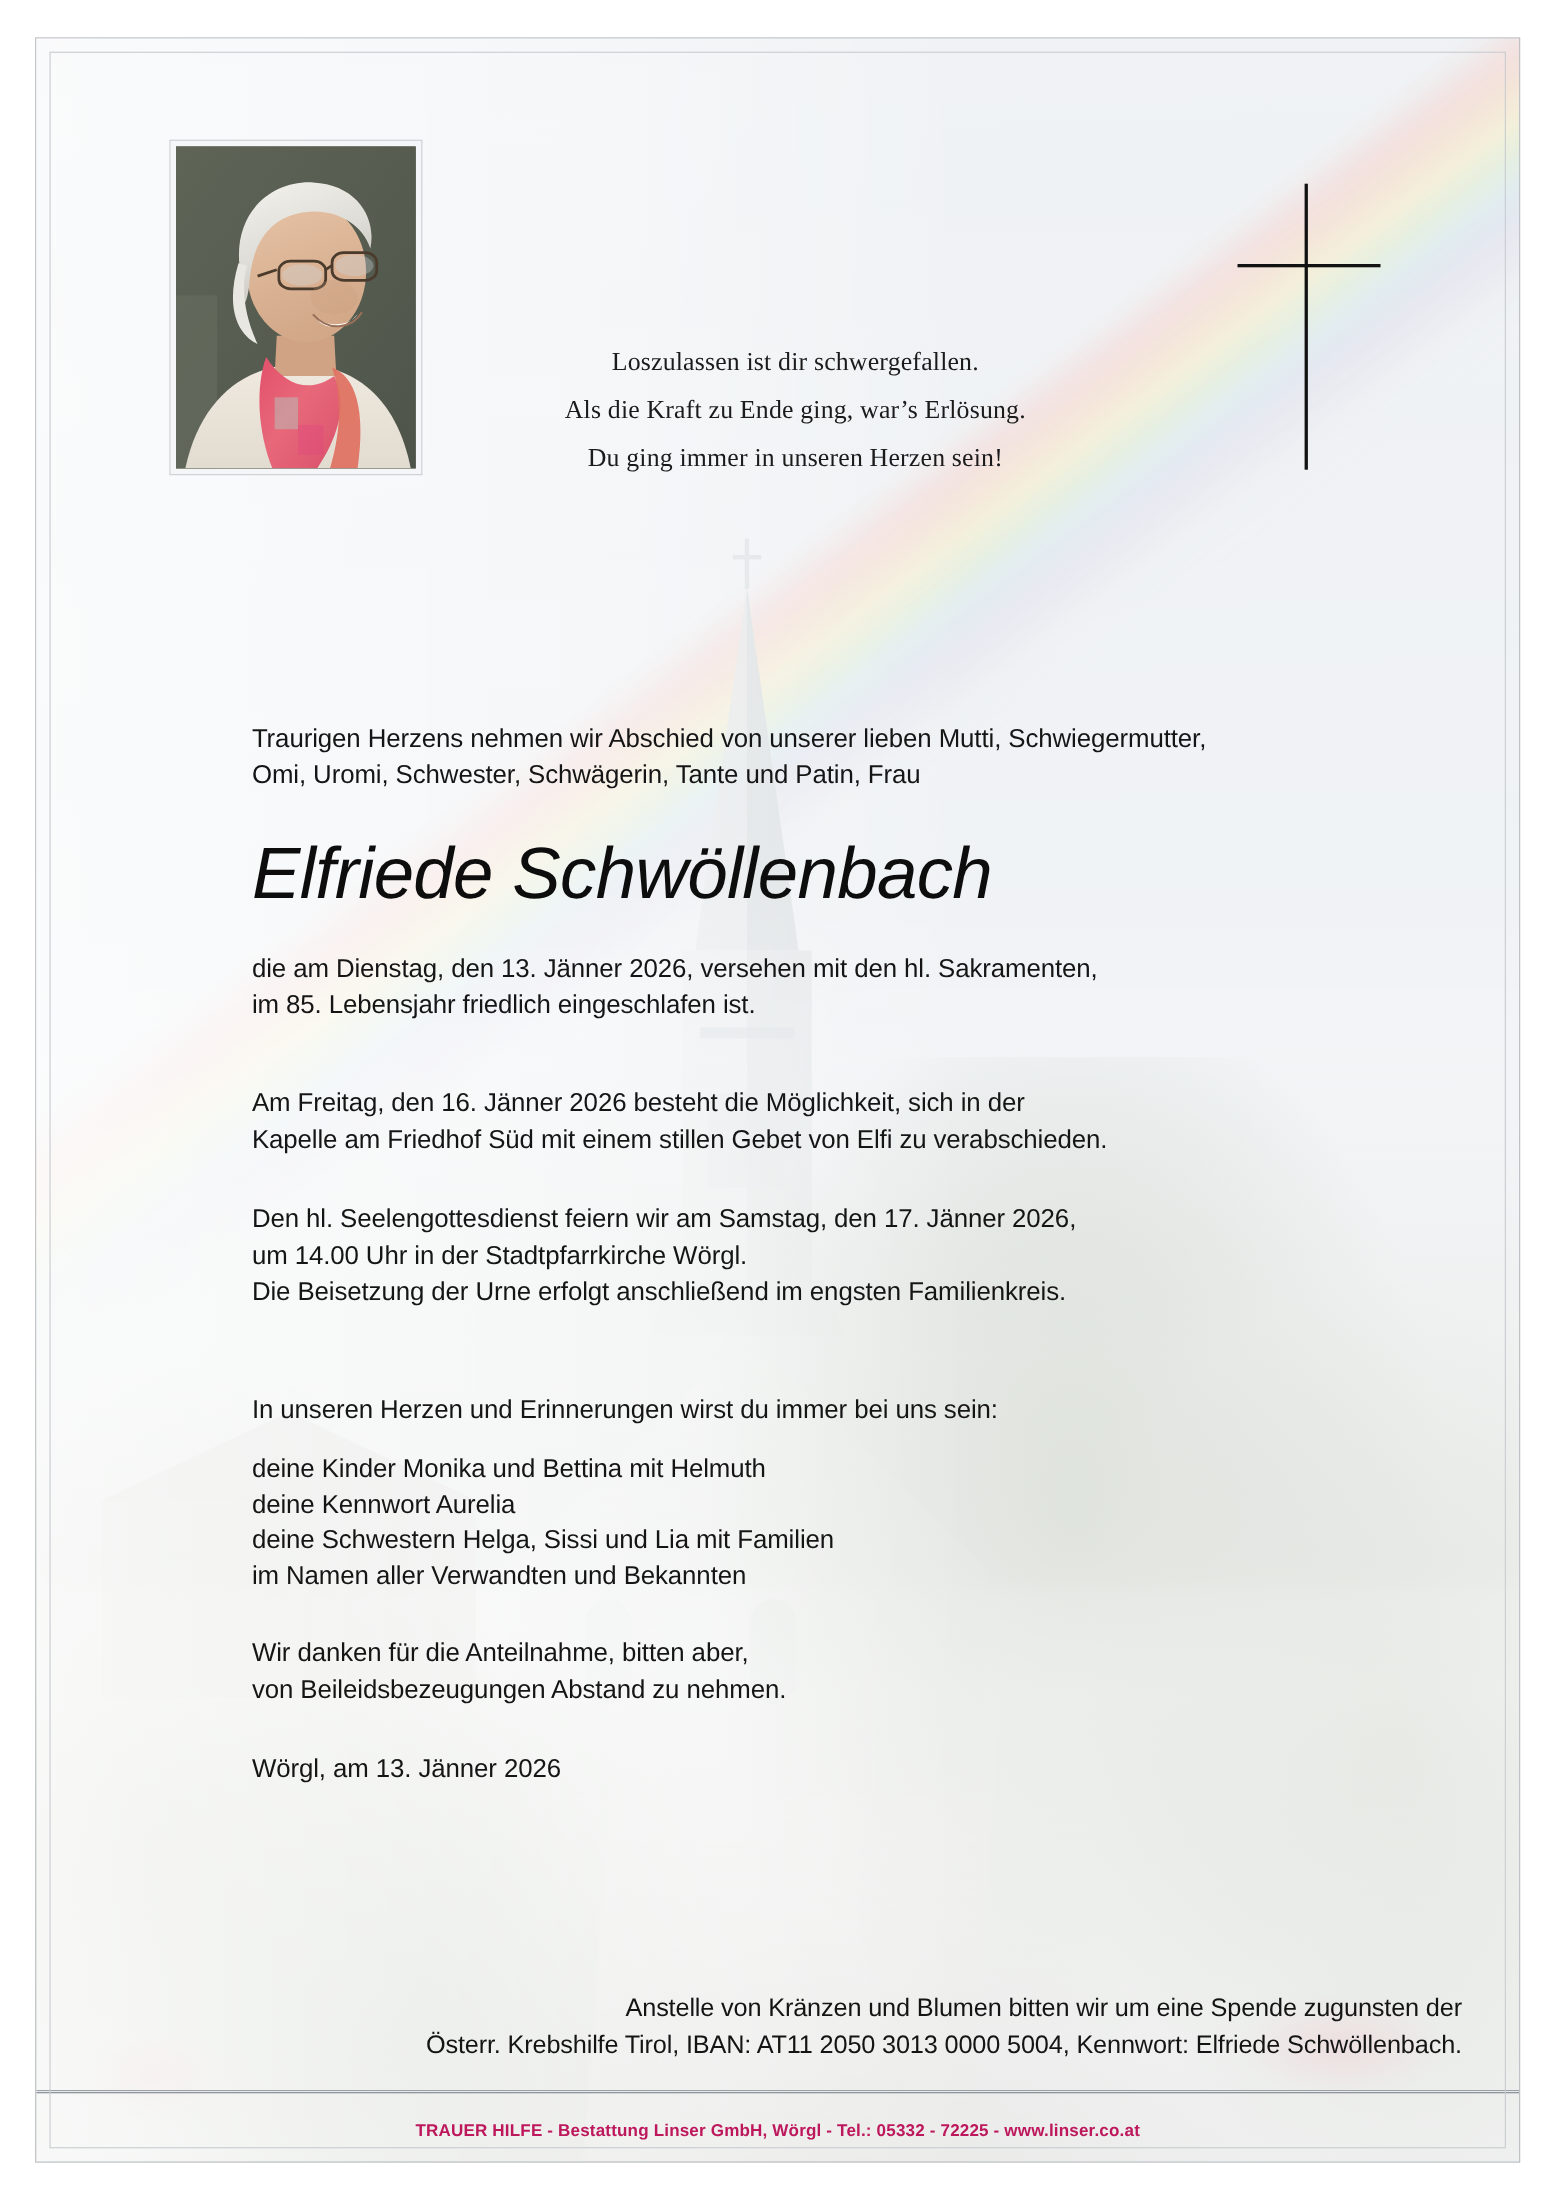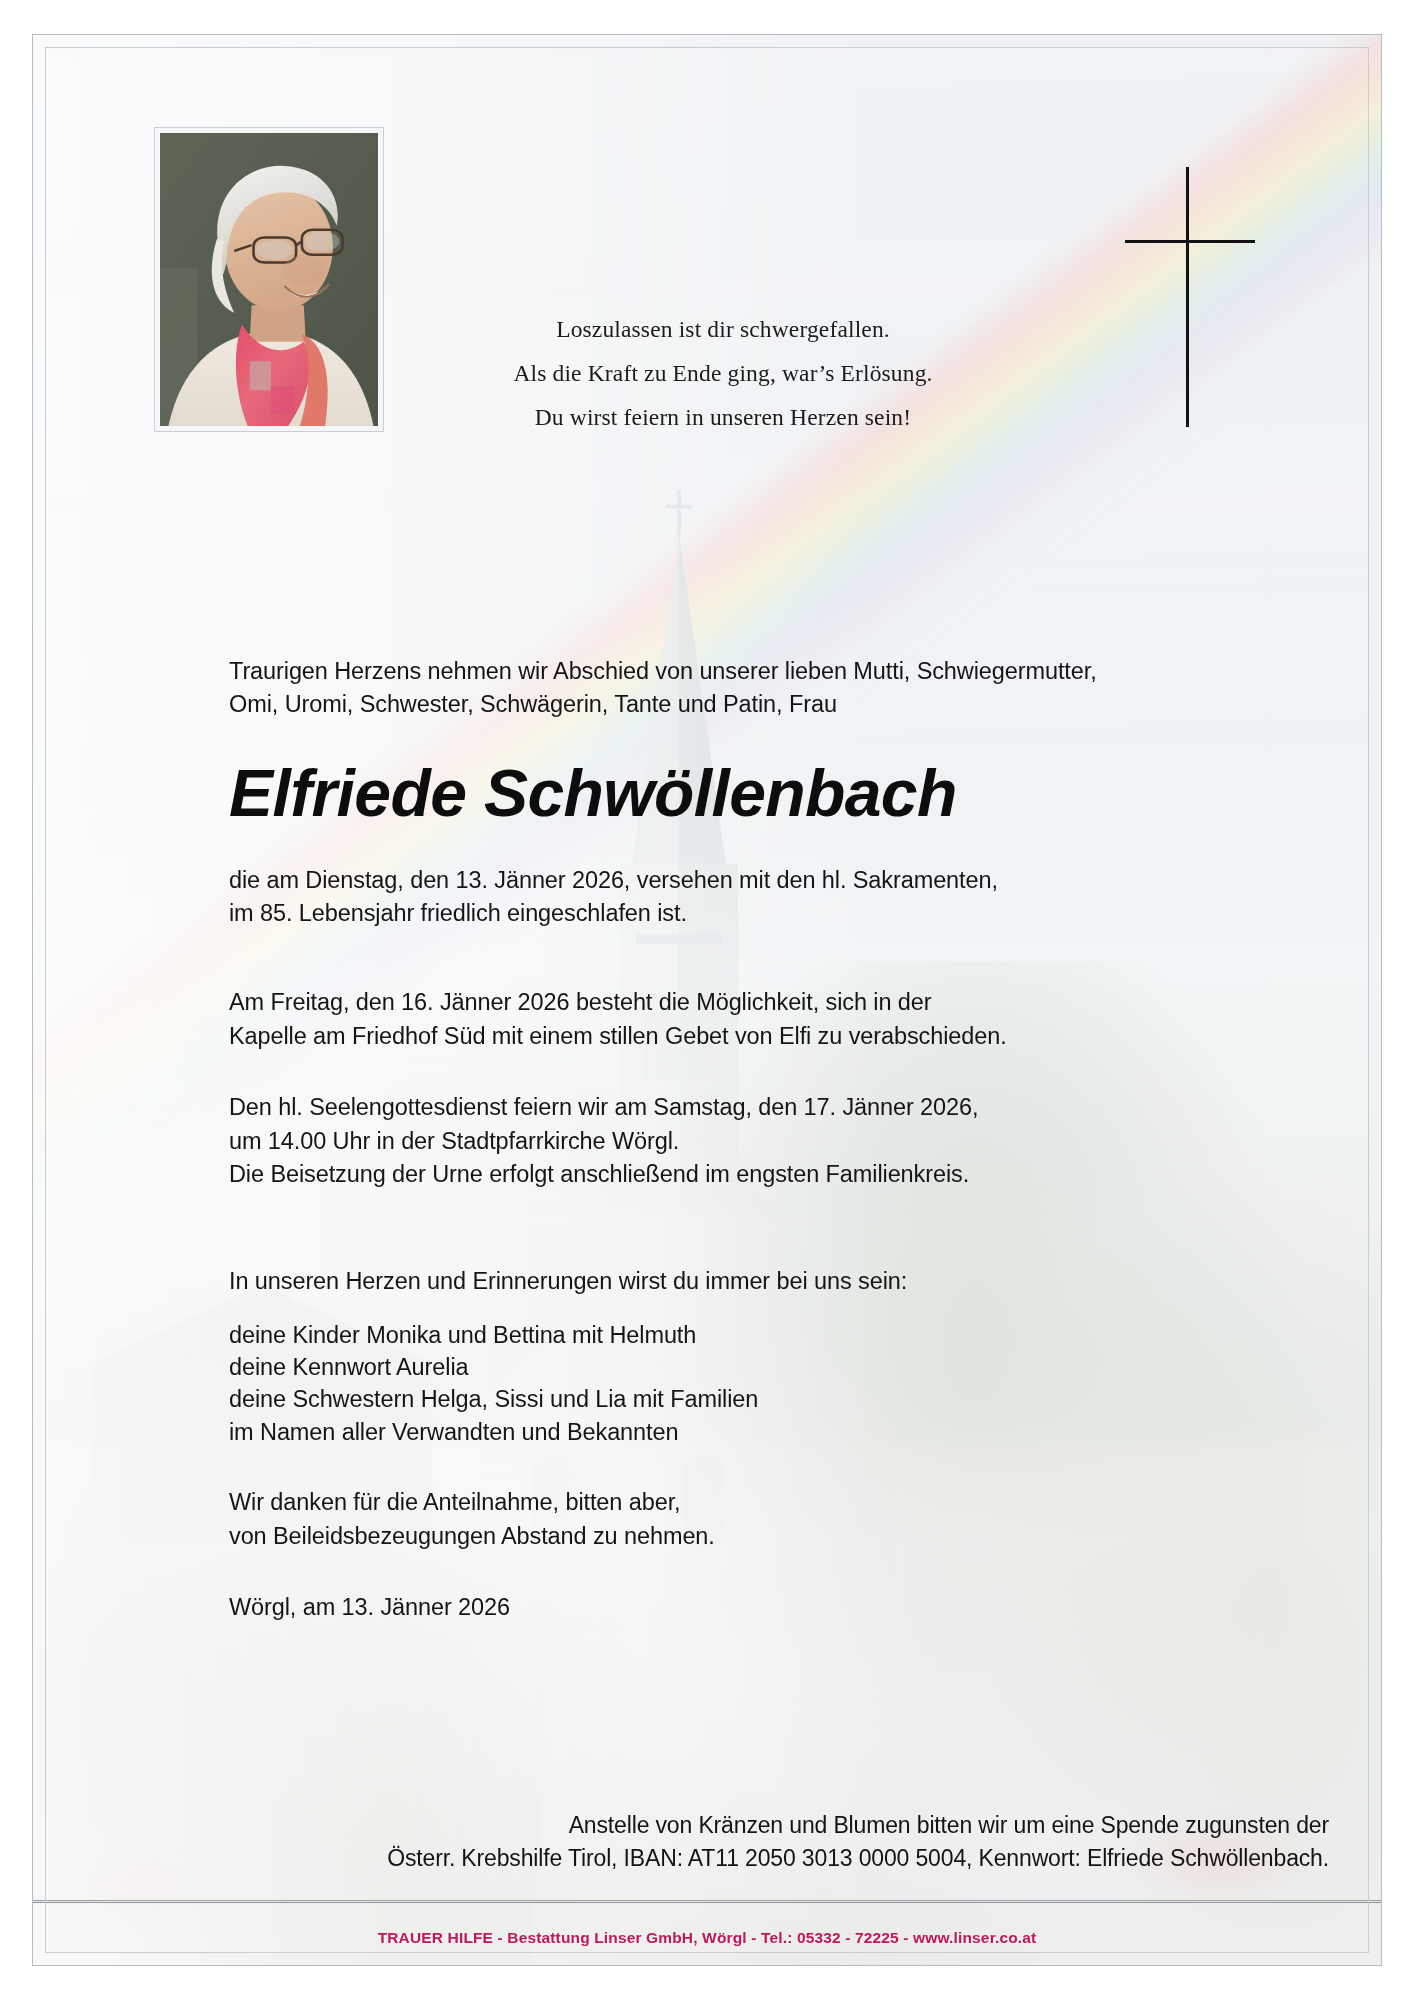--- a/index.html
+++ b/index.html
@@ -221,21 +221,21 @@
   .para .l { display: block; white-space: nowrap; }
 
   .gap-sm { height: 20px; }
   .gap-md { height: 38px; }
   .gap-lg { height: 56px; }
   .gap-xl { height: 74px; }
 
   .name {
     font-family: "Liberation Sans", sans-serif;
     font-style: italic;
-    font-weight: 700;
+    font-weight: 400;
     font-size: 66px;
     line-height: 1.0;
     letter-spacing: -0.6px;
     color: #0d0d0d;
     margin: 38px 0 0 0;
     white-space: nowrap;
   }
   .maiden {
     font-size: 25px;
     line-height: 1.2;
@@ -393,21 +393,21 @@
       </div>
 
       <div class="cross">
         <div class="v"></div>
         <div class="h"></div>
       </div>
 
       <div class="verse">
         <div>Loszulassen ist dir schwergefallen.</div>
         <div>Als die Kraft zu Ende ging, war’s Erlösung.</div>
-        <div>Du wirst feiern in unseren Herzen sein!</div>
+        <div>Du ging immer in unseren Herzen sein!</div>
       </div>
 
       <div class="body-block">
 
         <p class="para">
           <span class="l">Traurigen Herzens nehmen wir Abschied von unserer lieben Mutti, Schwiegermutter,</span>
           <span class="l">Omi, Uromi, Schwester, Schwägerin, Tante und Patin, Frau</span>
         </p>
 
         <div class="name">Elfriede Schwöllenbach</div>

